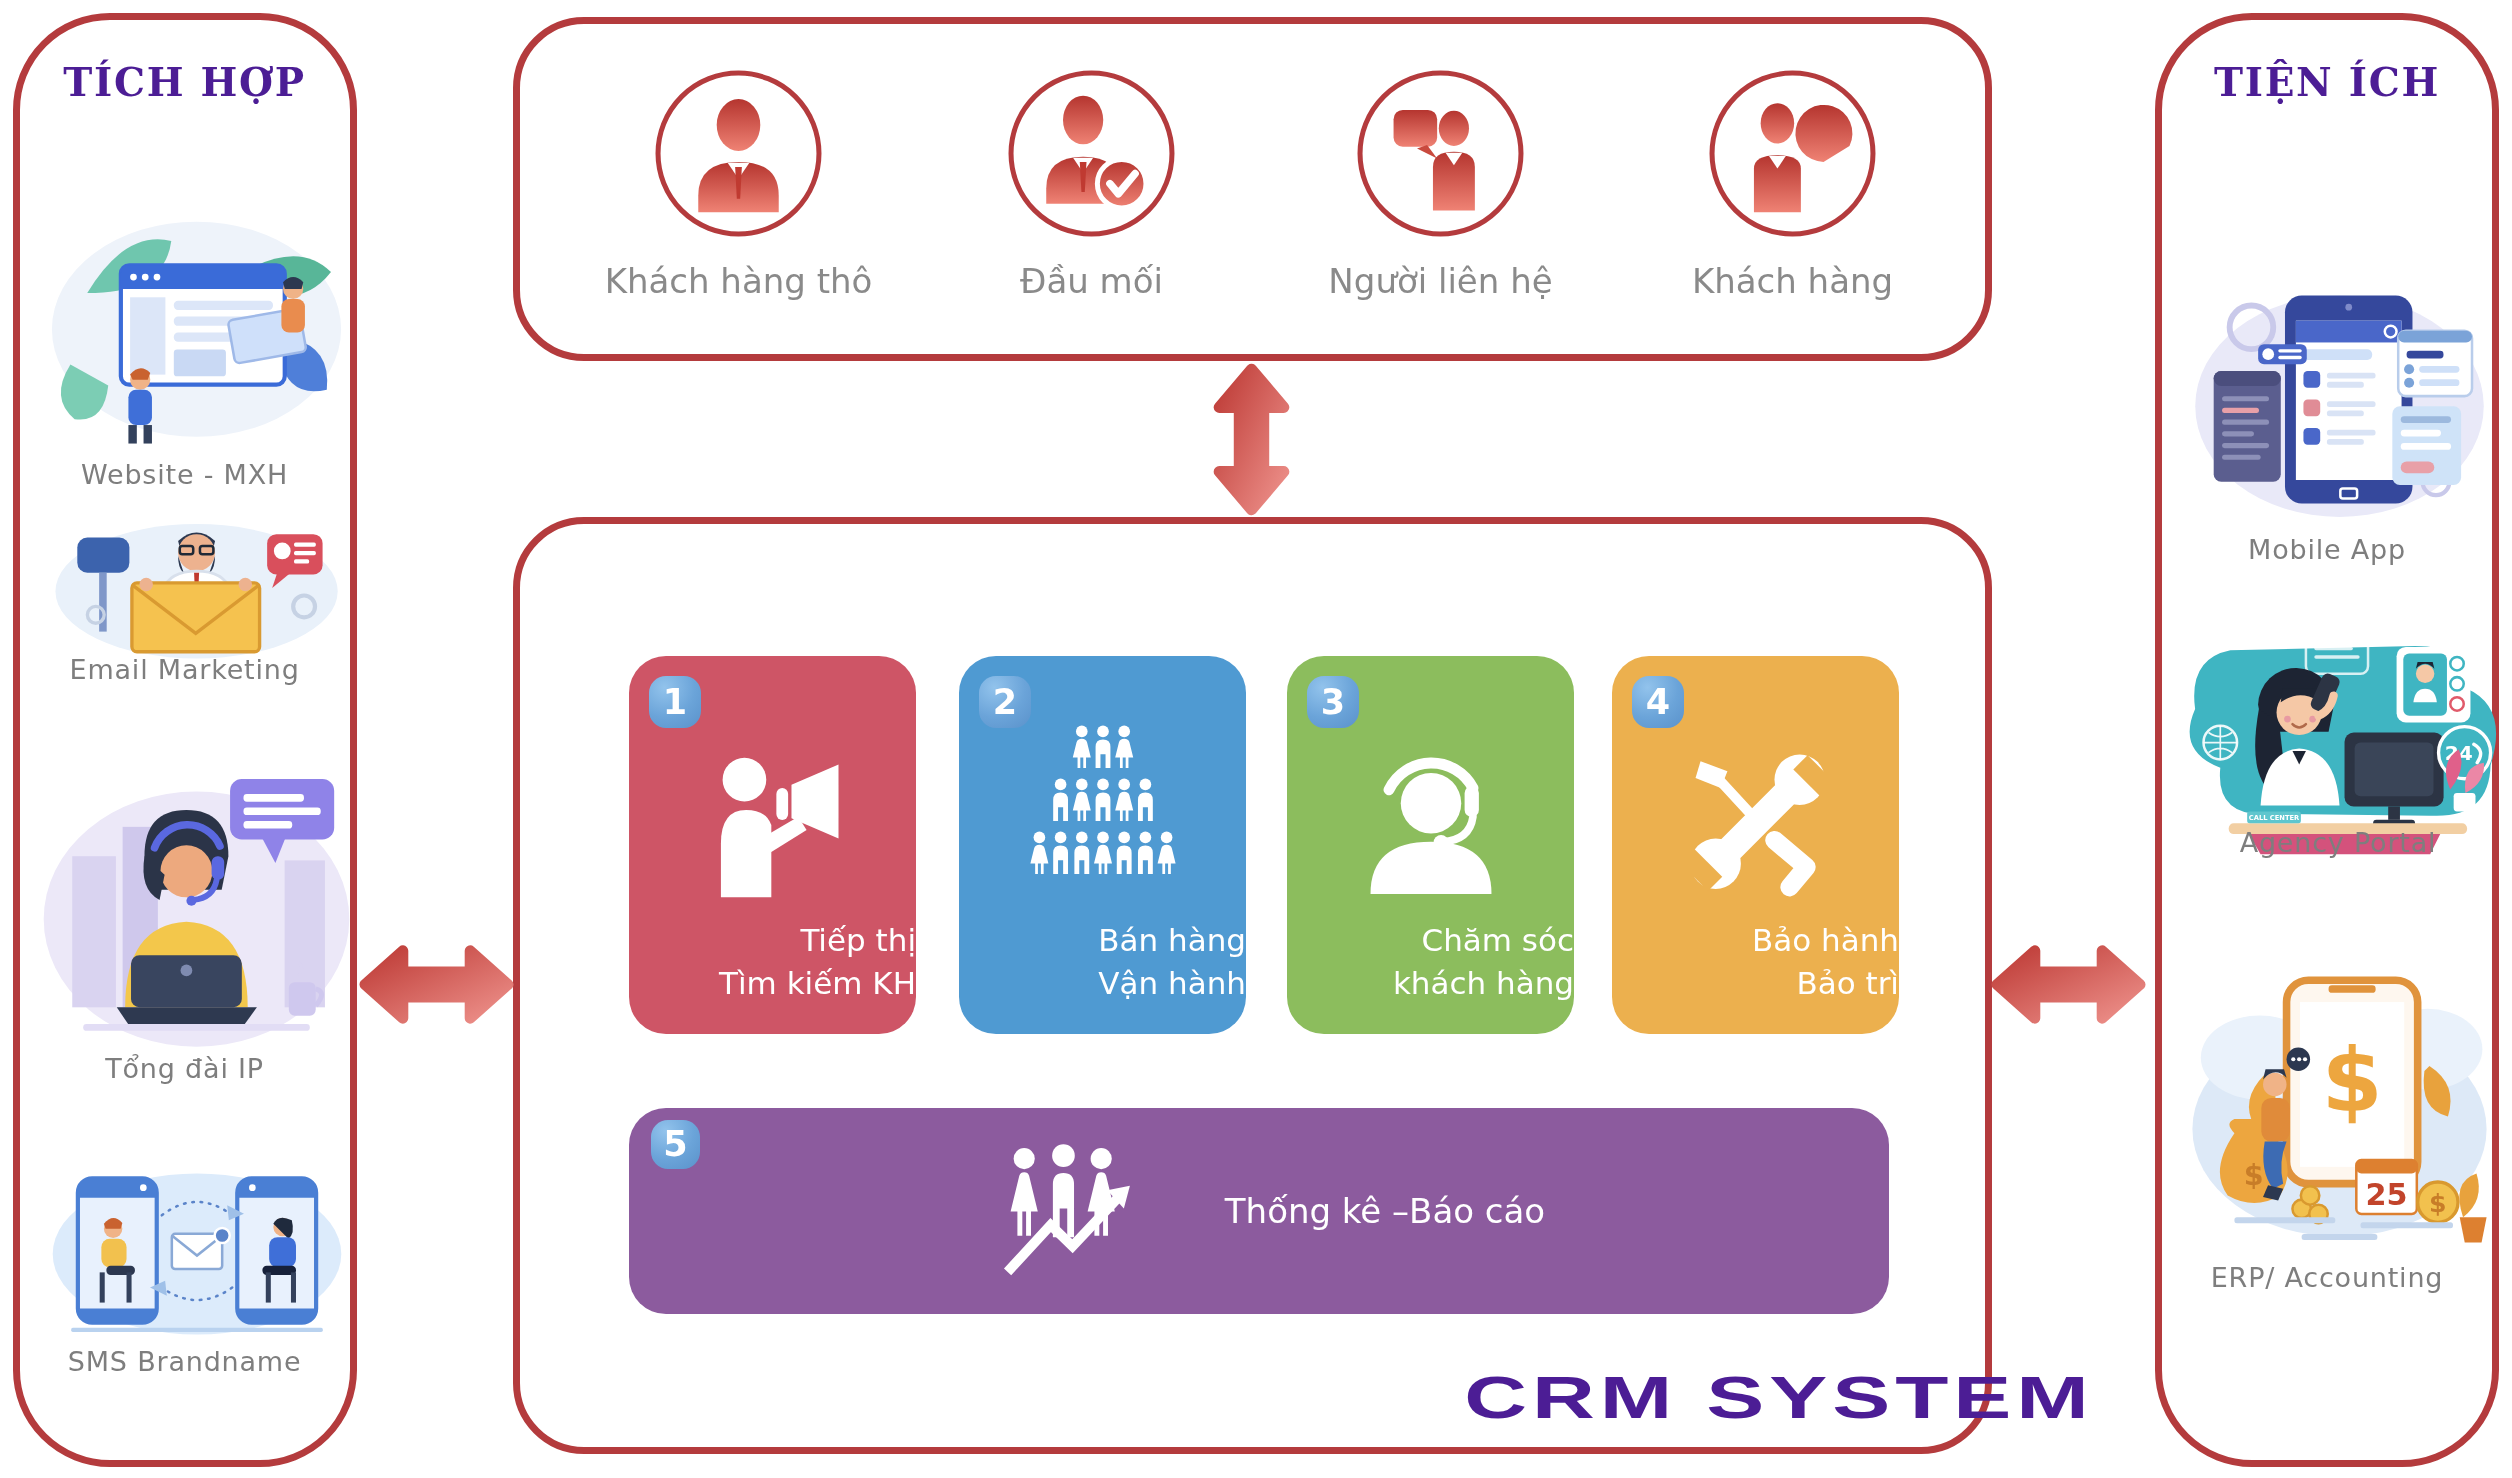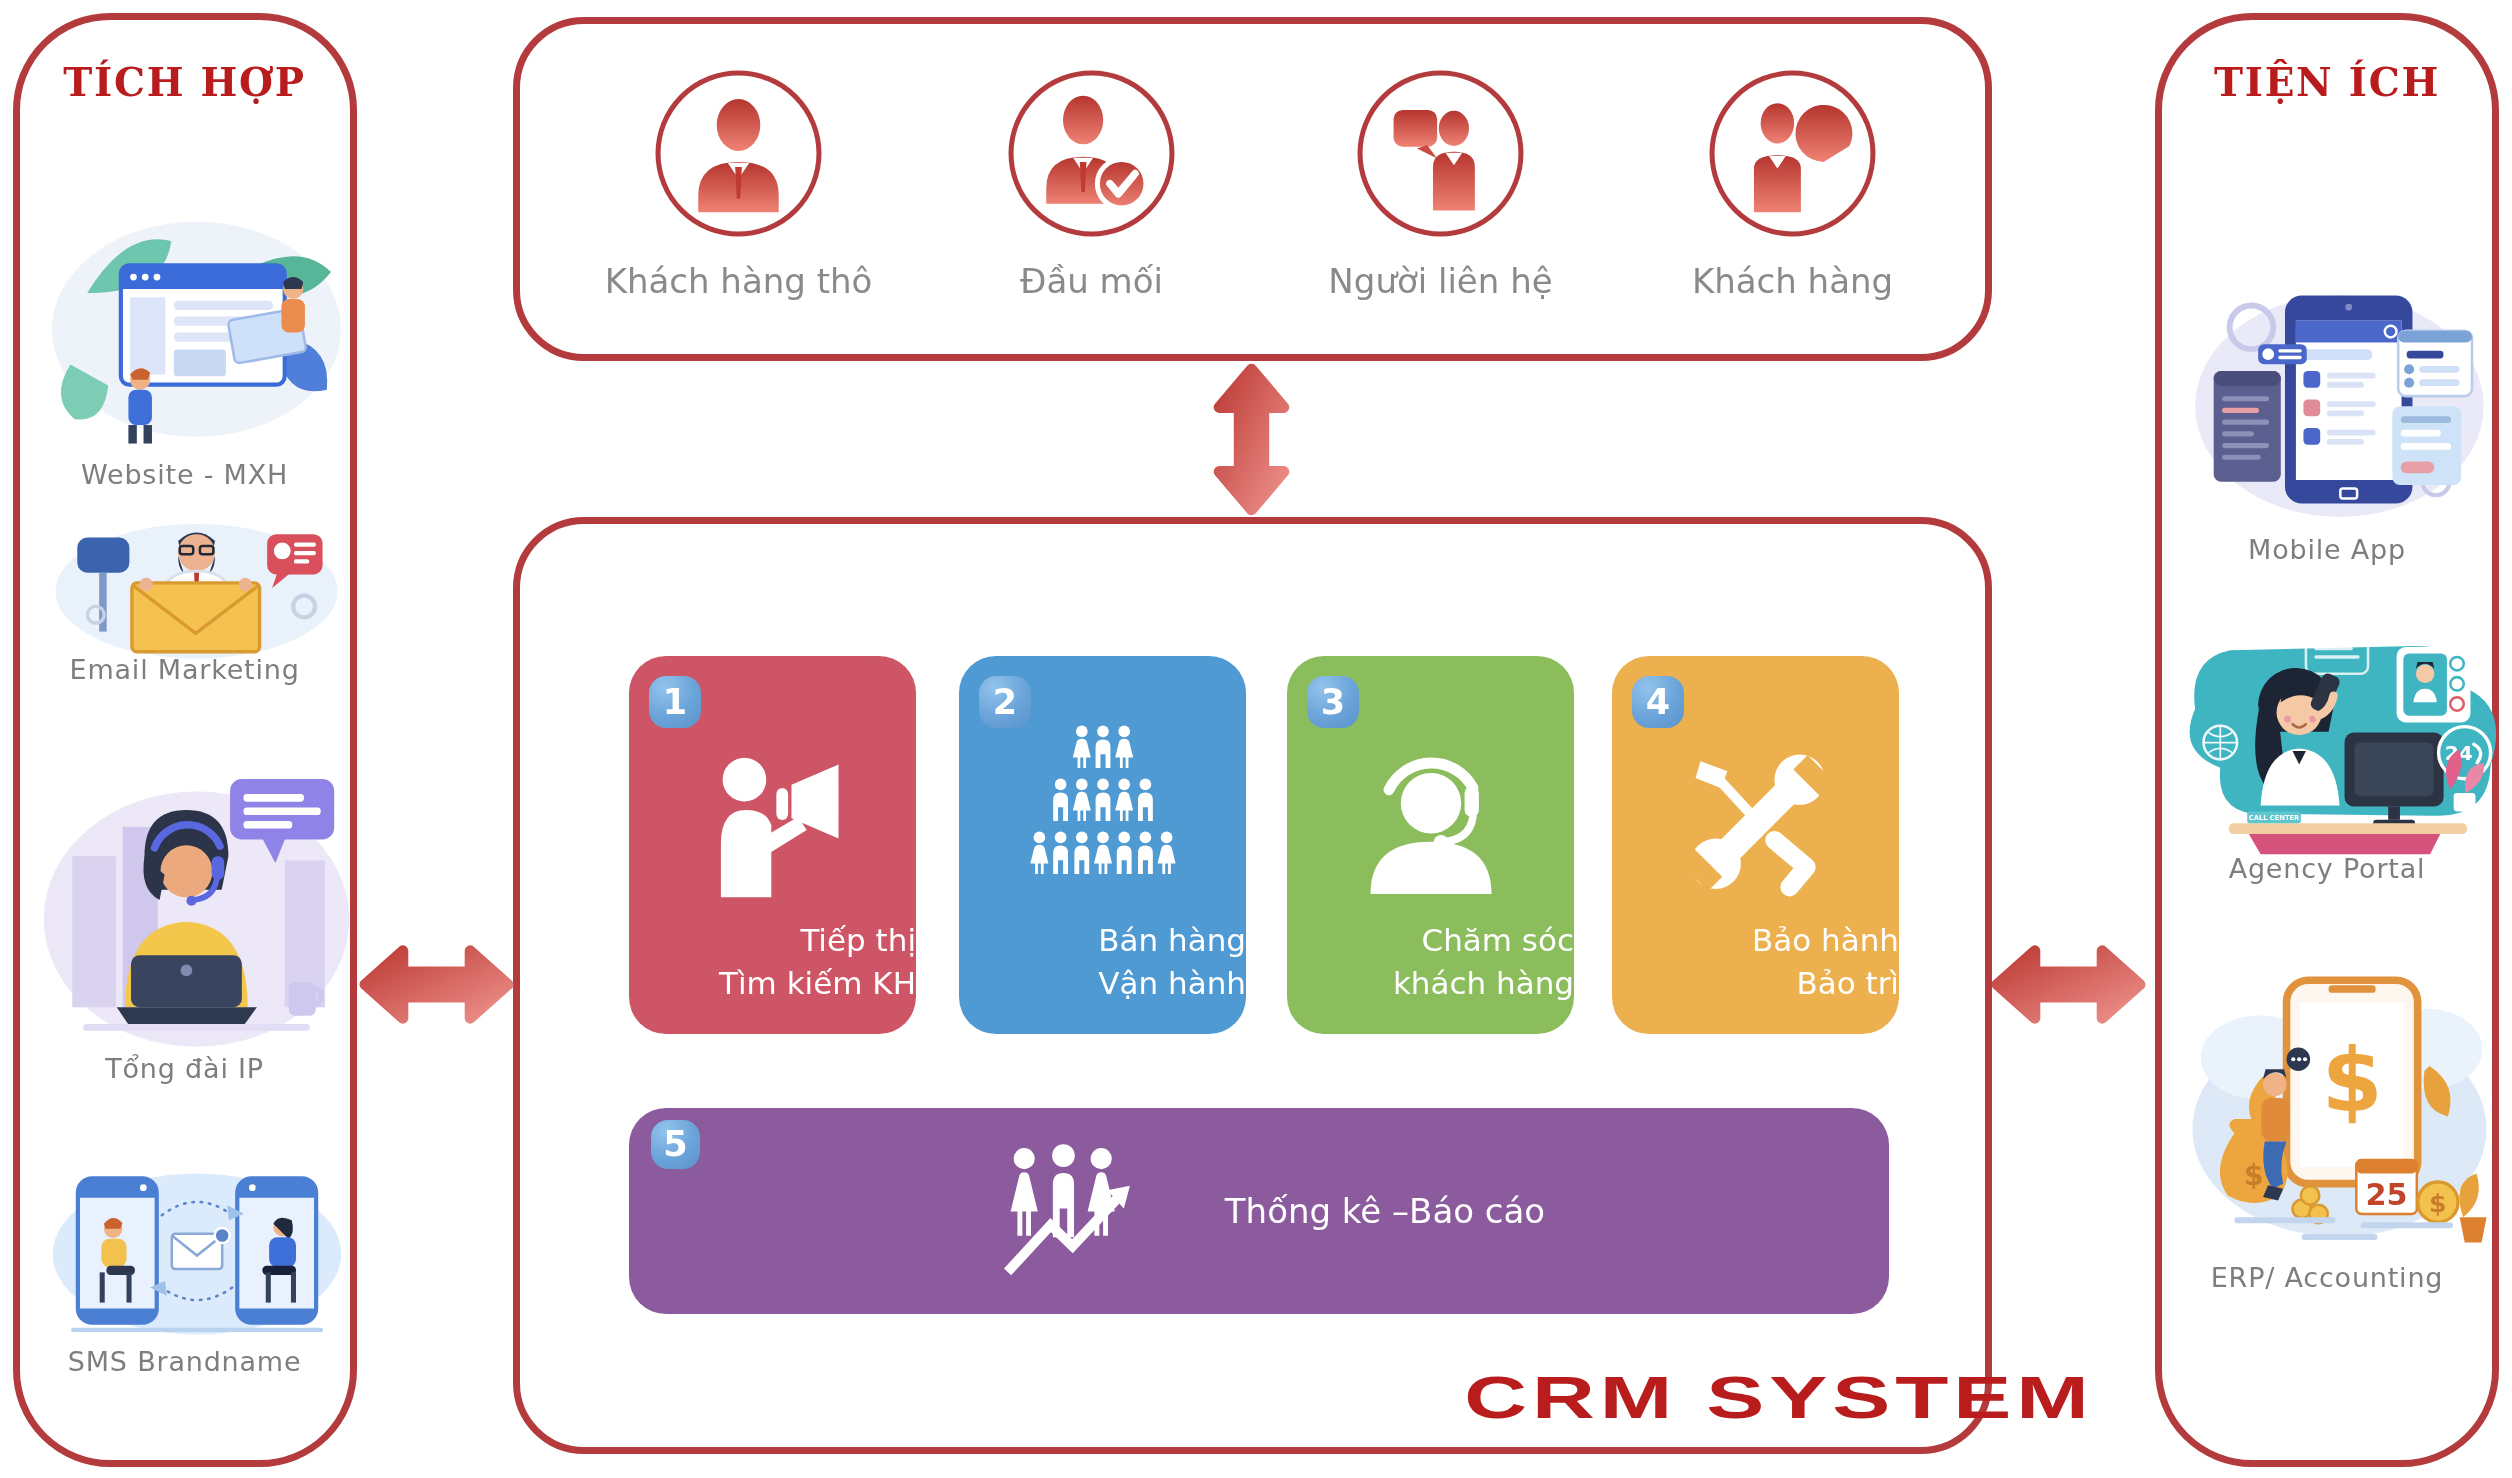--- a/index.html
+++ b/index.html
@@ -4,21 +4,21 @@
 <style>
   html,body{margin:0;padding:0;background:#ffffff;}
   .stage{position:relative;width:2512px;height:1479px;background:#fff;overflow:hidden;
          font-family:"DejaVu Sans",sans-serif;}
   .panel{position:absolute;border:7.6px solid #b43b3d;background:#fff;box-sizing:border-box;}
   .side-panel{width:344px;height:1454px;top:12.6px;border-radius:97px;}
   .side-panel.left{left:12.6px;}
   .side-panel.right{left:2155px;}
   .panel-title{position:absolute;top:39px;left:0;width:100%;text-align:center;
 0               color:#b2282e;}
-  .panel-title, .crm-title{color:#b91c1c;font-family:"DejaVu Serif",serif;font-weight:bold;}
+  .panel-title, .crm-title{color:#4c1d95;font-family:"DejaVu Serif",serif;font-weight:bold;}
   .panel-title{font-size:39px;letter-spacing:1.7px;}
   .ill{position:absolute;left:12px;width:100%;display:flex;justify-content:center;align-items:flex-end;}
   .side-label{position:absolute;left:0;width:100%;text-align:center;color:#7e7e7e;
               font-size:27px;letter-spacing:0.8px;}
   .top-panel{left:513px;top:17px;width:1479px;height:344px;border-radius:71px;}
   .stage-item{position:absolute;top:44px;width:269px;text-align:center;}
   .stage-item .circ{width:171px;height:171px;margin:0 auto;}
   .stage-label{margin-top:22px;font-size:34px;color:#8a8a8a;}
   .crm-panel{left:513px;top:517px;width:1479px;height:937px;border-radius:71px;}
   .crm-box{position:absolute;top:132px;width:287px;height:378px;border-radius:37px;}
@@ -432,21 +432,21 @@
         <path d="M340 200 q24 -12 22 -36 q-26 4 -22 36 Z" fill="#eb87a6"></path>
         <rect x="326" y="200" width="26" height="22" rx="4" fill="#ffffff"></rect>
         <rect x="58" y="236" width="284" height="13" rx="6" fill="#f2cfa3"></rect>
         <path d="M82 249 h228 l-12 24 H96 Z" fill="#d4527c"></path>
         <rect x="80" y="222" width="64" height="14" rx="3" fill="#5fc6ce"></rect>
         <text x="112" y="232" font-size="8" font-weight="bold" fill="#ffffff" text-anchor="middle" font-family="DejaVu Sans, sans-serif">CALL CENTER</text>
         <circle cx="48" cy="140" r="20" fill="none" stroke="#ffffff" stroke-width="3" opacity="0.9"></circle>
         <path d="M28 140 h40 M48 120 v40 M34 128 q14 10 28 0 M34 152 q14 -10 28 0" fill="none" stroke="#ffffff" stroke-width="2" opacity="0.9"></path>
       </svg>
     </div>
-    <div class="side-label" style="top:833px;">Agency Portal</div>
+    <div class="side-label" style="top:807px;padding-left:11px;">Agency Portal</div>
 
     <div class="ill" style="top:945px;height:286px;">
       <svg width="311" height="286" viewBox="0 0 370 340">
         <ellipse cx="185" cy="195" rx="175" ry="128" fill="#dde9f7"></ellipse>
         <ellipse cx="90" cy="110" rx="70" ry="50" fill="#eaf2fb"></ellipse>
         <ellipse cx="290" cy="100" rx="65" ry="48" fill="#eaf2fb"></ellipse>
         <path d="M96 130 q-30 30 -12 62 q30 -6 24 -56 Z" fill="#eda63f"></path>
         <path d="M292 120 q34 22 22 60 q-34 -8 -28 -54 Z" fill="#e8a23d"></path>
         <rect x="122" y="18" width="156" height="242" rx="26" fill="#fef7ef" stroke="#e0933c" stroke-width="9"></rect>
         <rect x="138" y="44" width="124" height="196" fill="#ffffff"></rect>

